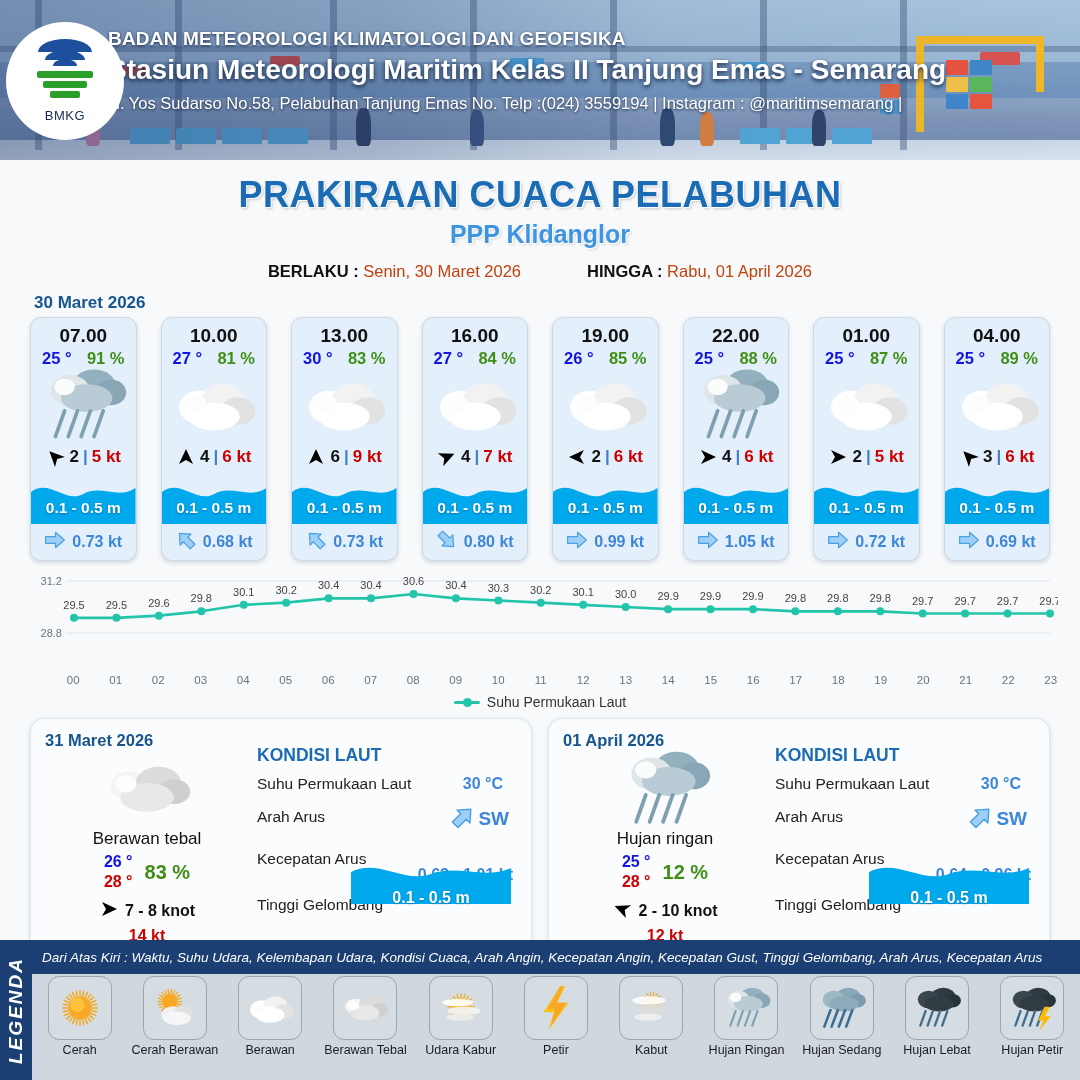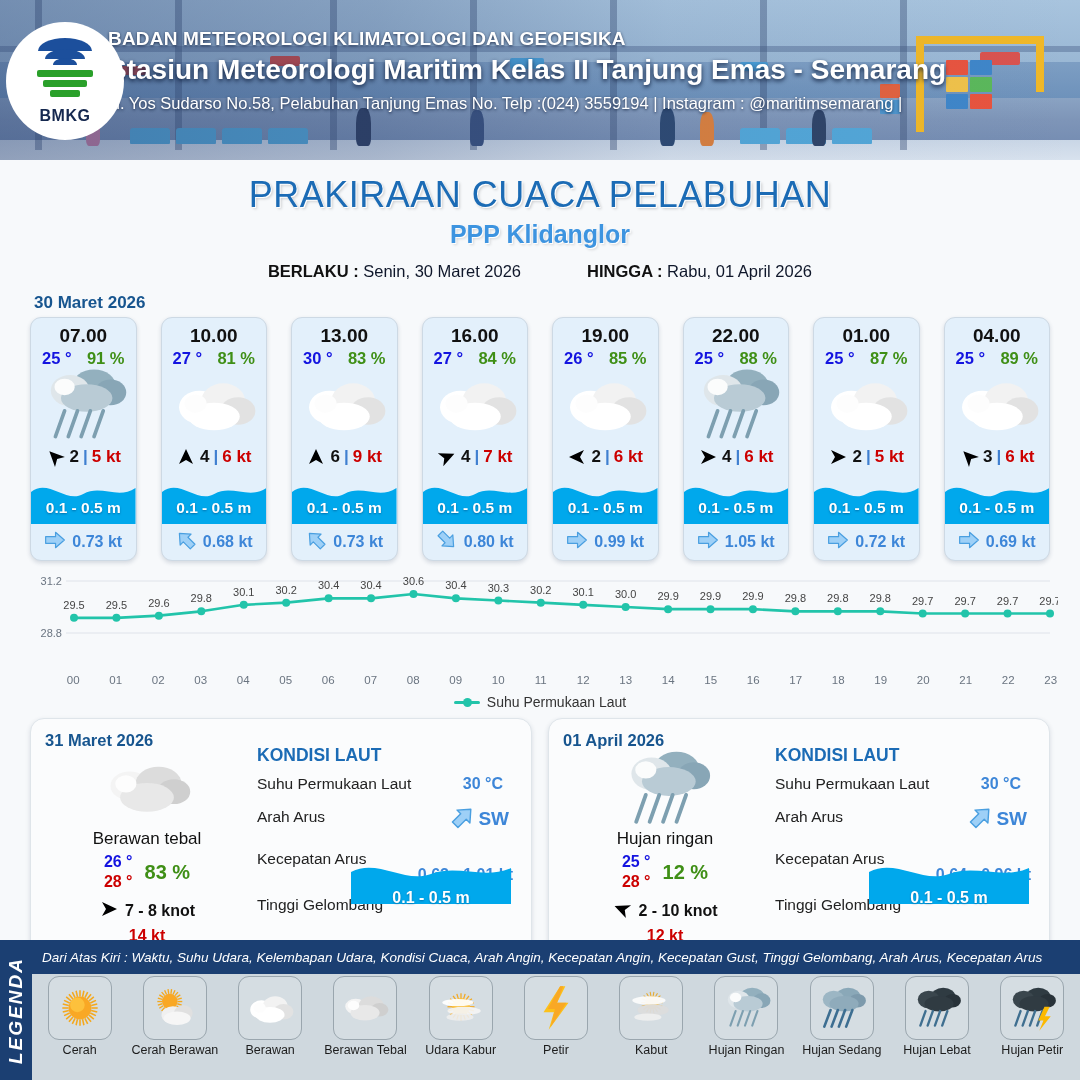--- a/index.html
+++ b/index.html
@@ -41,39 +41,39 @@
     background:#ffffff; border-radius:50%;
     display:flex; flex-direction:column; align-items:center; justify-content:center;
     z-index: 6;
   }
   .logo-arcs { width:58px; height:30px; position:relative; margin-bottom:2px; }
   .logo-arcs i { position:absolute; left:50%; transform:translateX(-50%);
      border-radius:50% 50% 0 0 / 100% 100% 0 0; background:#1c4f9c; }
   .logo-green { width:62px; height:34px; position:relative; }
   .logo-green i { position:absolute; left:50%; transform:translateX(-50%);
      background:#2aa02a; border-radius:2px; }
-  .logo-text { font-size:16px; font-weight:bold; color:#15284f; letter-spacing:.5px; margin-top:3px; }
+  .logo-text { font-size:13px; font-weight:normal; color:#15284f; letter-spacing:.5px; margin-top:3px; }
 
   .hdr-texts { position:absolute; left:108px; top:28px; z-index:5; width:960px; }
   .hdr-line1 { font-size:19px; font-weight:bold; color:#ffffff; letter-spacing:.2px;
      text-shadow:0 1px 3px rgba(10,25,55,.85); }
   .hdr-line2 { font-size:28px; font-weight:bold; color:#ffffff; margin-top:4px;
      text-shadow:0 2px 4px rgba(10,25,55,.9); }
   .hdr-line3 { font-size:16.5px; color:#ffffff; margin-top:8px;
      text-shadow:0 1px 3px rgba(10,25,55,.9); }
 
   
   .title-block { text-align:center; padding-top:14px; }
-  .title-main { font-size:36px; font-weight:normal; color:#1b6bb5; letter-spacing:.5px;
+  .title-main { font-size:36px; font-weight:bold; color:#1b6bb5; letter-spacing:.5px;
      text-shadow:1px 1px 0 #ffffff, 2px 2px 3px rgba(0,0,0,.18); }
   .title-sub { font-size:25px; font-weight:bold; color:#3d94e0; margin-top:4px;
      text-shadow:1px 1px 0 #ffffff, 2px 2px 3px rgba(0,0,0,.14); }
   .valid-row { display:flex; justify-content:center; gap:66px; margin-top:13px; font-size:16.5px; }
   .valid-row b { color:#111; }
-  .valid-row span { color:#0f172a; }
+  .valid-row span { color:#c2410c; }
 
   
   .day-label { margin:12px 0 4px 34px; font-size:17px; font-weight:bold; color:#17558f; }
 
   
   .cards { display:flex; gap:24px; padding:0 30px; }
   .card {
     width:122px; background:#e3f0fb; border:1px solid #cdd9e4;
     border-radius:11px; overflow:hidden; position:relative;
     box-shadow:0 2px 4px rgba(30,50,80,.16);

